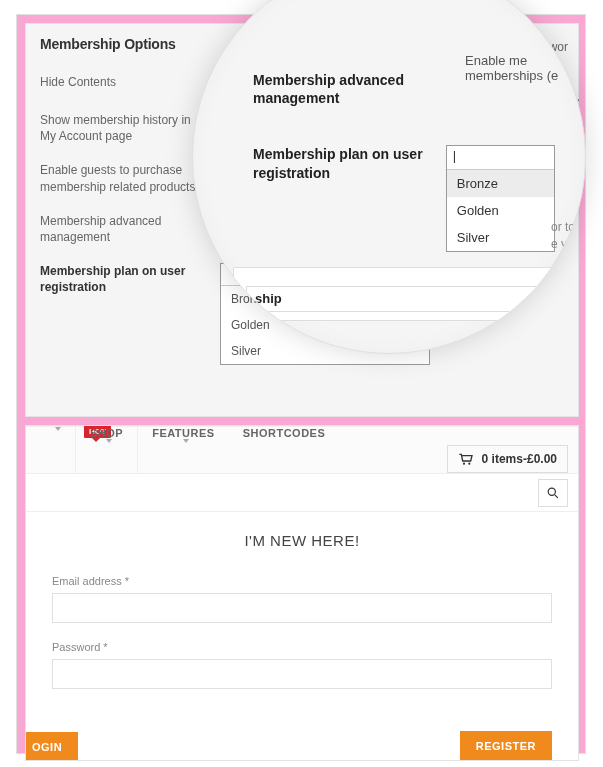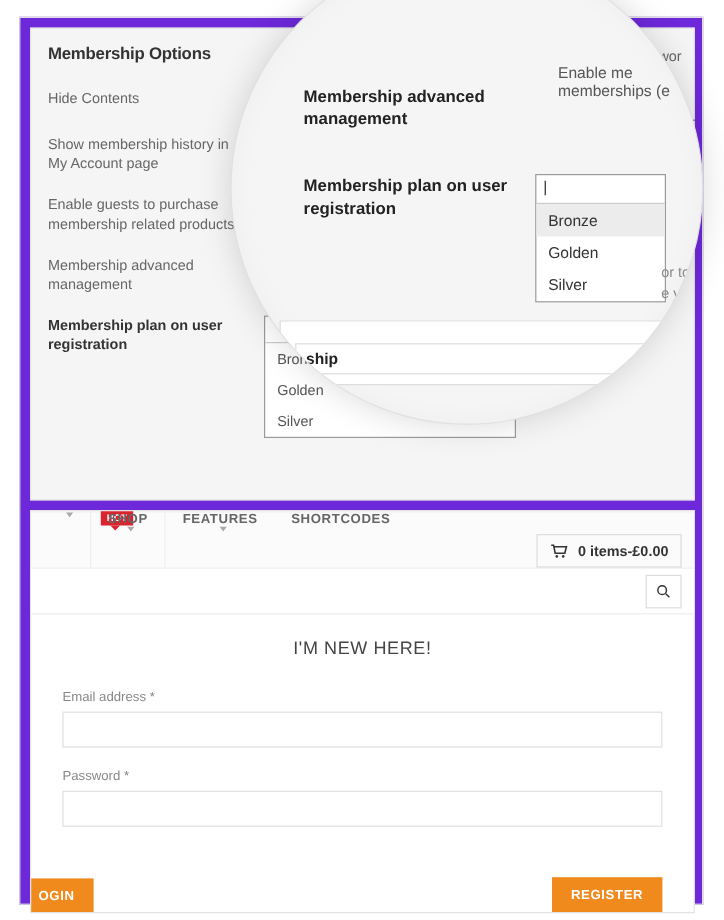--- a/index.html
+++ b/index.html
@@ -8,21 +8,21 @@
     background: #fff;
     width: 603px;
     height: 767px;
     overflow: hidden;
     color: #333;
   }
   .frame {
     position: absolute;
     left: 16px; top: 14px;
     width: 570px; height: 740px;
-    background: #6d28d9;
+    background: #f9a8d4;
     border: 1px solid #e0e0e0;
   }
 
   
   .settings {
     position: absolute;
     left: 8px; top: 8px;
     width: 554px; height: 394px;
     background: #f5f5f5;
     border: 1px solid #e3e3e3;

